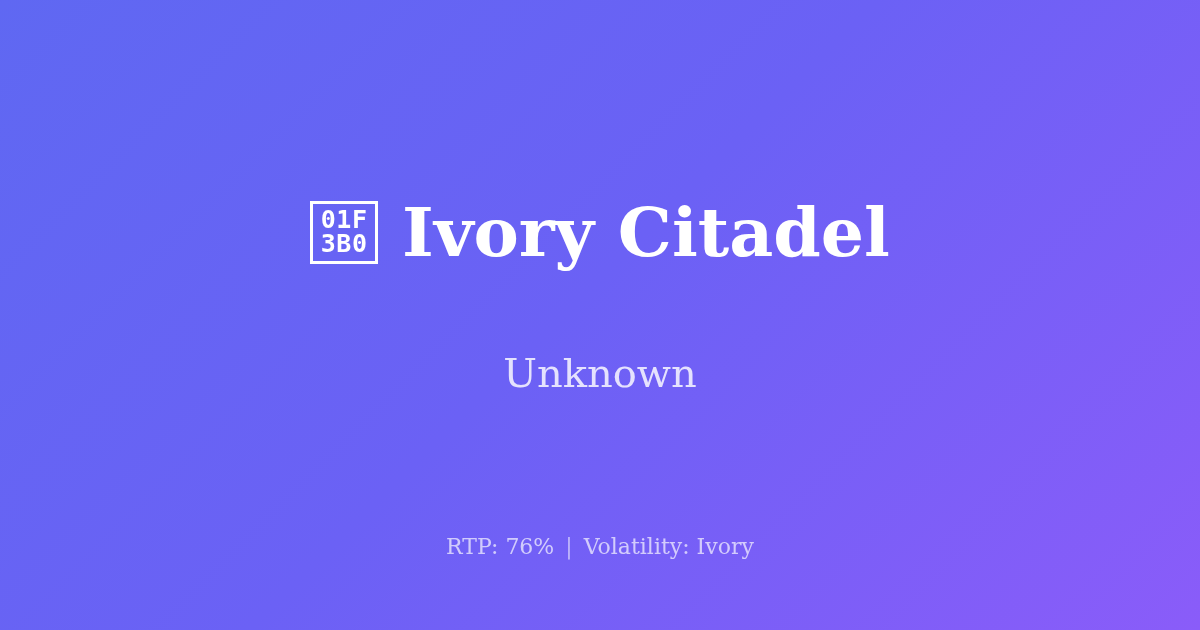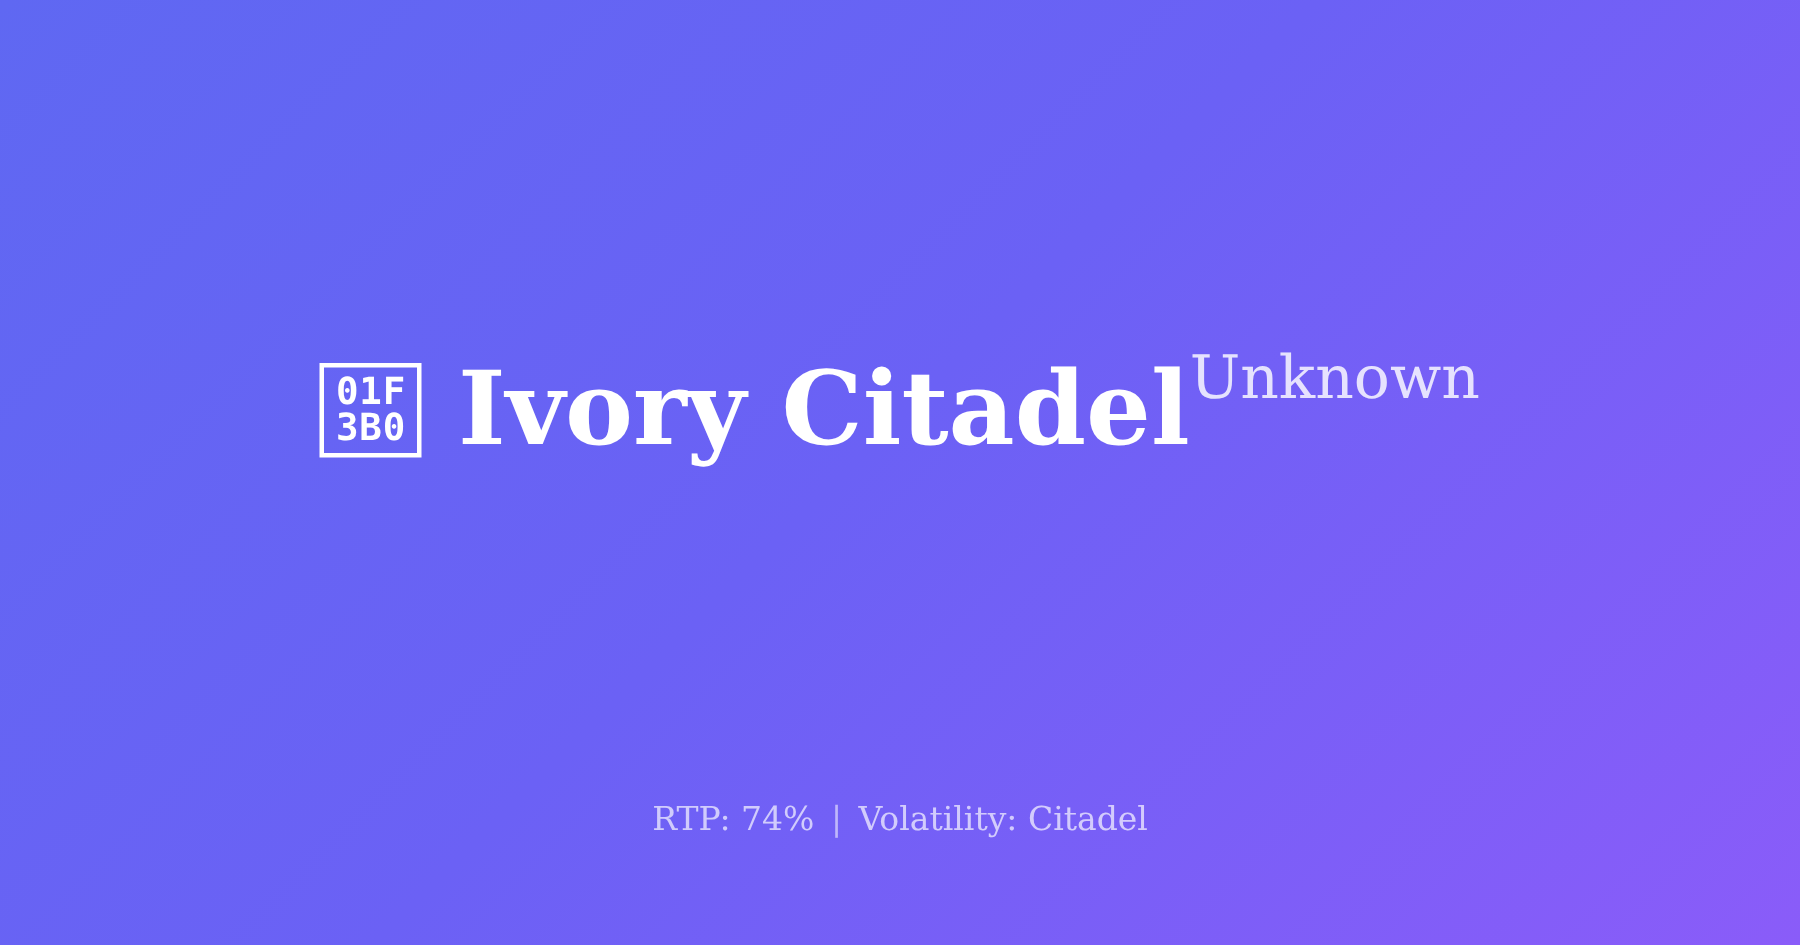--- a/index.html
+++ b/index.html
@@ -24,20 +24,21 @@
     background-image: linear-gradient(135deg, #5f68f2 0%, #6b61f5 48%, #8a5cf9 100%);
     display: flex;
     flex-direction: column;
     align-items: center;
     justify-content: center;
   }
 
   
   .hero {
     display: flex;
+    flex-direction: column;
     justify-content: center;
     width: 100%;
     
     transform: translateY(-42px);
   }
 
   .title-row {
     display: flex;
     flex-direction: row;
     align-items: center;
@@ -124,19 +125,19 @@
       <h1 class="title-text">Ivory Citadel</h1>
 
     </div>
 
     <div class="subtitle">Unknown</div>
 
   </div>
 
   <div class="meta">
     <span>RTP:</span>
-    <span>74%</span>
+    <span>76%</span>
     <span class="meta-sep">|</span>
     <span>Volatility:</span>
-    <span>Citadel</span>
+    <span>Ivory</span>
   </div>
 
 </div>
 
 </body></html>

